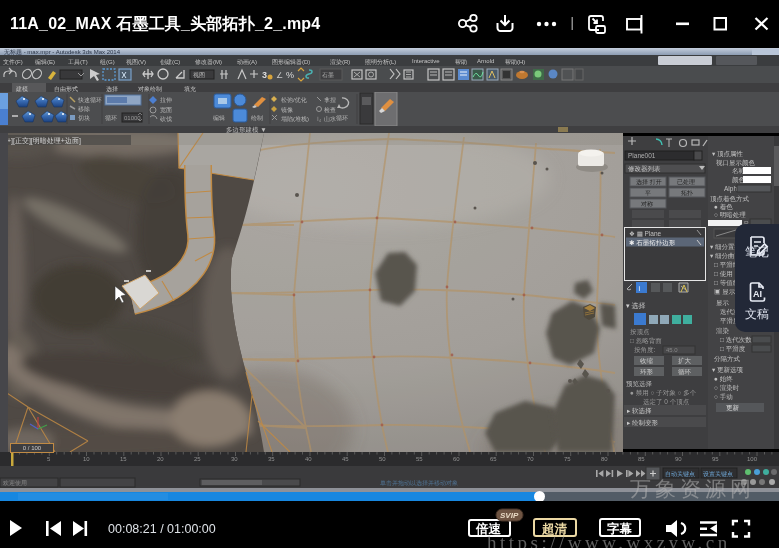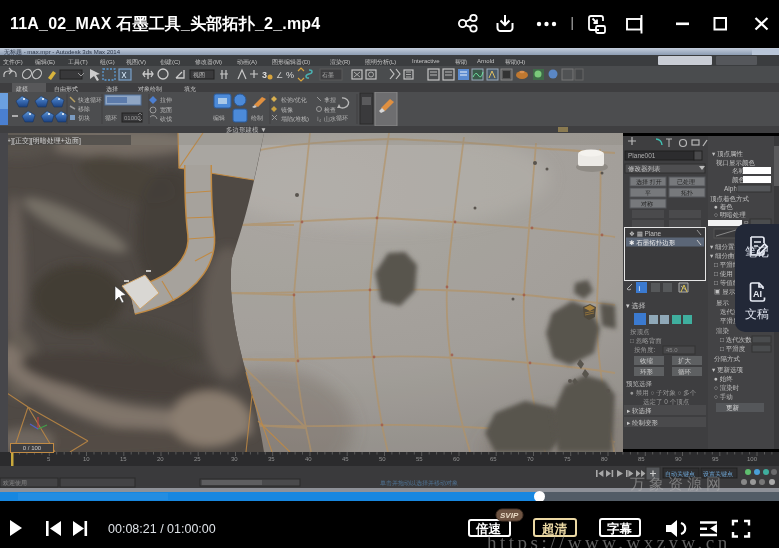--- a/index.html
+++ b/index.html
@@ -32,21 +32,21 @@
   
   #progress{left:0;top:492px;width:779px;height:9px;background:#525c66;}
   #progfill{left:0;top:492px;width:540px;height:9px;background:#1787e0;}
   #knob{left:534px;top:491px;width:11px;height:11px;border-radius:50%;background:#fff;}
   
   #controls{left:0;top:501px;width:779px;height:47px;background:#000;}
   
   #notes{left:735px;top:224px;width:44px;height:108px;background:#222837;border-radius:10px 0 0 10px;}
   #notes .lab{width:44px;text-align:center;font-size:12px;color:#dee3ee;position:absolute;}
   
-  #wm1{left:630px;top:475px;font-family:"Liberation Serif",serif;font-size:15px;color:rgba(180,180,180,0.55);letter-spacing:4px;}
+  #wm1{left:630px;top:475px;font-family:"Liberation Serif",serif;font-size:21px;color:rgba(180,180,180,0.55);letter-spacing:4px;}
   #wm2{left:487px;top:500px;font-family:"Liberation Serif",serif;font-size:19px;color:rgba(175,175,175,0.55);letter-spacing:3.5px;margin-top:32px;}
 </style>
 </head>
 <body>
 
 <div class="abs" id="maxtitle">
     <div class="abs t">无标题 - max.mpr - Autodesk 3ds Max 2014</div>
     <div class="abs" style="left:752px;top:1px;width:27px;height:6px;background:#b9c6d8"></div>
   </div>
 <div class="abs" id="menubar">

